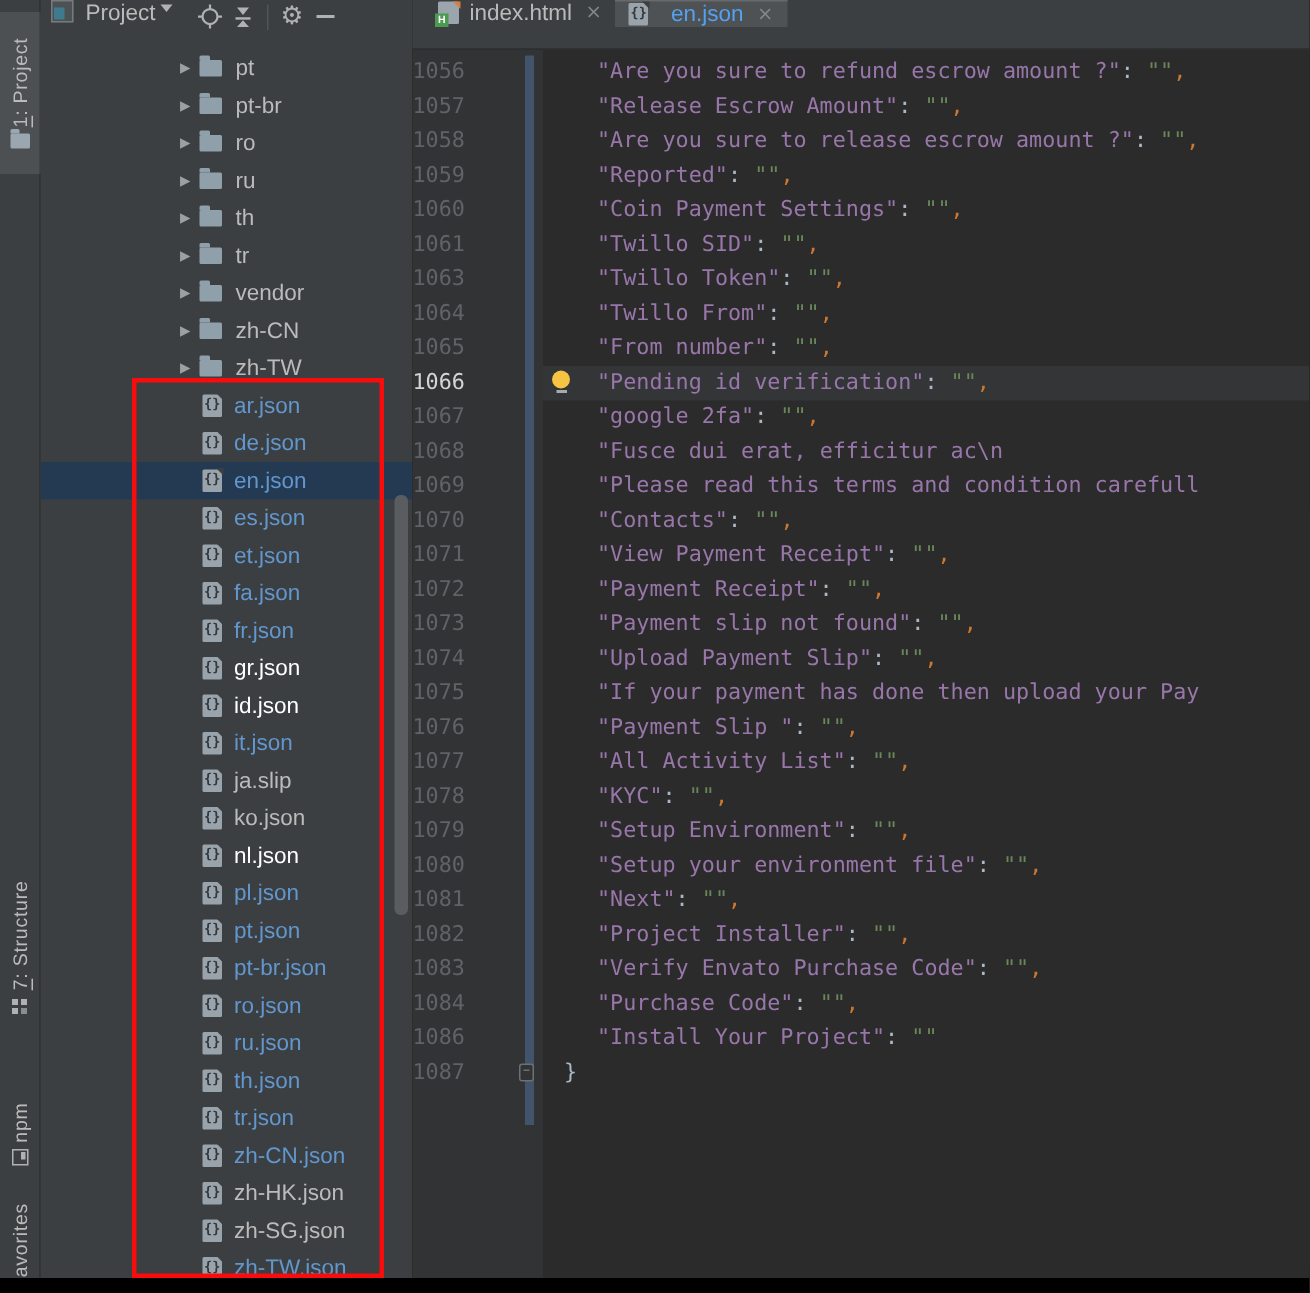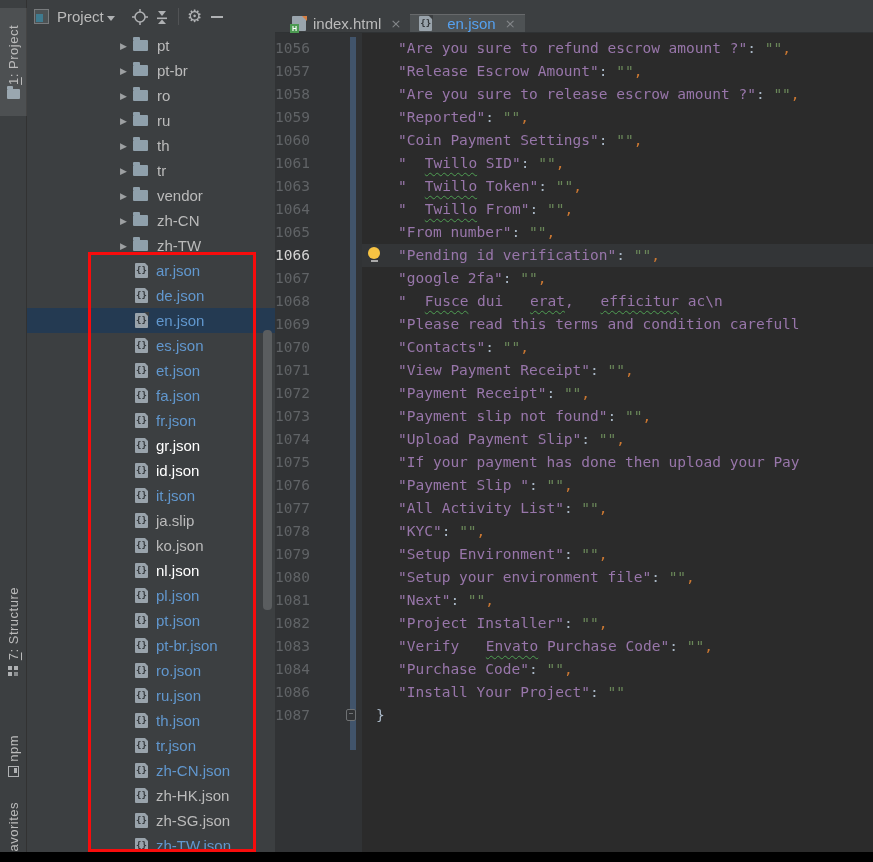--- a/index.html
+++ b/index.html
@@ -22,21 +22,21 @@
   .mini-grid{ width:11px; height:11px; position:relative;}
   .mini-grid i{ position:absolute; background:#AFB1B3; width:4px; height:4px; display:block;}
   .mini-grid i:nth-child(1){left:0;top:0;} .mini-grid i:nth-child(2){left:6px;top:0;}
   .mini-grid i:nth-child(3){left:0;top:6px;} .mini-grid i:nth-child(4){left:6px;top:6px; background:#8A8D8F;}
   .mini-box{ width:11px; height:11px; border:1.5px solid #AFB1B3; position:relative;}
   .mini-box::after{ content:""; position:absolute; right:1px; top:1px; width:3px; height:5px; background:#AFB1B3;}
 
   
   .panel{ position:absolute; left:27px; top:0; width:248px; height:862px;
           background:#3C3F41; overflow:hidden; }
-  .panel-header{ height:33px; display:flex; align-items:center; padding-left:7px; }
+  .panel-header{ height:33px; display:flex; align-items:flex-start; padding-left:7px; }
   .win-icon{ width:15px; height:15px; border:1px solid #787B7D; background:#4C5254; position:relative; flex:0 0 auto;}
   .win-icon::after{ content:""; position:absolute; left:1px; top:4px; right:5px; bottom:1px; background:#3F7B8F;}
   .panel-title{ font-size:15px; color:#BBBBBB; margin-left:8px; }
   .caret-down{ width:0; height:0; border-left:4px solid transparent; border-right:4px solid transparent;
                border-top:5px solid #AFB1B3; margin-left:3px; margin-top:3px;}
   .hdr-btn{ background:none; border:none; padding:0; display:flex; align-items:center;
             justify-content:center; width:22px; height:22px; cursor:pointer; }
   .hdr-sep{ width:1px; height:17px; background:#515355; margin:0 5px; }
   .hdr-icons{ display:flex; align-items:center; margin-left:14px; }
   .gear-glyph{ font-size:17px; color:#AFB1B3; line-height:1; font-family:"DejaVu Sans", sans-serif;}
@@ -66,21 +66,21 @@
 
   .tree-scrollbar{ position:absolute; left:263px; top:330px; width:9px; height:280px;
                    background:#5A5D5F; border-radius:4px; z-index:3; cursor:pointer;}
 
   
   .red-box{ position:absolute; left:88px; top:252px; width:168px; height:600px;
             border:3px solid #F80C0C; z-index:5; pointer-events:none;}
 
   
   .editor{ position:absolute; left:275px; top:0; width:598px; height:862px; background:#2B2B2B;}
-  .tabs{ height:33px; background:#3C3F41; display:flex; align-items:flex-end; padding-left:8px;
+  .tabs{ height:33px; background:#3C3F41; display:flex; align-items:flex-start; padding-left:8px;
          border-bottom:1px solid #2F3234;}
   .tab{ display:flex; align-items:center; gap:7px; padding:0 9px; font-size:15px;
         color:#BBBBBB; cursor:pointer;}
   .tab.active{ background:#4E5254; border-top:1px solid #67696B; color:#55A1F0;}
   .tab .close{ font-size:13px; color:#84878A; margin-left:2px; font-family:"DejaVu Sans", sans-serif;}
   .html-icon{ width:14px; height:15px; background:#9AA5AD; border-radius:1px; position:relative; flex:0 0 auto;}
   .html-icon::before{ content:""; position:absolute; right:-1px; top:0; width:0; height:0;
         border-left:5px solid transparent; border-top:5px solid #D77F42;}
   .html-icon b{ position:absolute; left:-2px; bottom:-2px; width:9px; height:9px; background:#4C9A52;
         color:#fff; font-size:7px; line-height:9px; text-align:center; font-weight:bold;
@@ -95,22 +95,22 @@
   .cl{ height:23px; position:relative; white-space:pre;}
   .cl .num{ position:absolute; left:0; width:50px; text-align:left; color:#606366;
             -webkit-user-select:none; user-select:none;}
   .cl .txt{ position:absolute; left:123px; }
   .cl.noind .txt{ left:101px; }
   .cl.cur::before{ content:""; position:absolute; left:87px; right:0; top:0; bottom:0; background:#333537;}
   .cl.cur .num{ color:#D4D4D4; }
   .cl > *{ position:relative; }
   .k{ color:#9876AA; } .c{ color:#A9B7C6; } .v{ color:#6A8759; }
   .p{ color:#CC7832; } .b{ color:#A9B7C6; }
-  .q{ text-decoration:underline; text-decoration-style:wavy; text-decoration-color:#4F9E53;
-      text-decoration-thickness:1px; text-underline-offset:4px;margin-left:18px; }
+  .q{ text-decoration-style:wavy; text-decoration-color:#4F9E53;
+      text-decoration-thickness:1px; text-underline-offset:4px; }
   .bulb{ position:absolute; left:93px; top:3px; width:13px; height:16px; z-index:2;}
   .bulb i{ display:block; width:12px; height:12px; border-radius:50%; background:#F7C343;}
   .bulb em{ display:block; width:7px; height:2px; background:#A9A9A9; margin:1px auto 0;}
   .fold-marker{ position:absolute; left:71px; top:5px; width:10px; height:12px;
       border:1px solid #6E7173; border-radius:2px; background:#313335; z-index:2;}
   .fold-marker::after{ content:""; position:absolute; left:2px; top:3px; right:2px; height:1px; background:#6E7173;}
 
   .bottom-bar{ position:absolute; left:0; top:852px; width:873px; height:10px; background:#000; z-index:8;}
 
   svg .st{ stroke:#AFB1B3; stroke-width:1.5; fill:none; }

